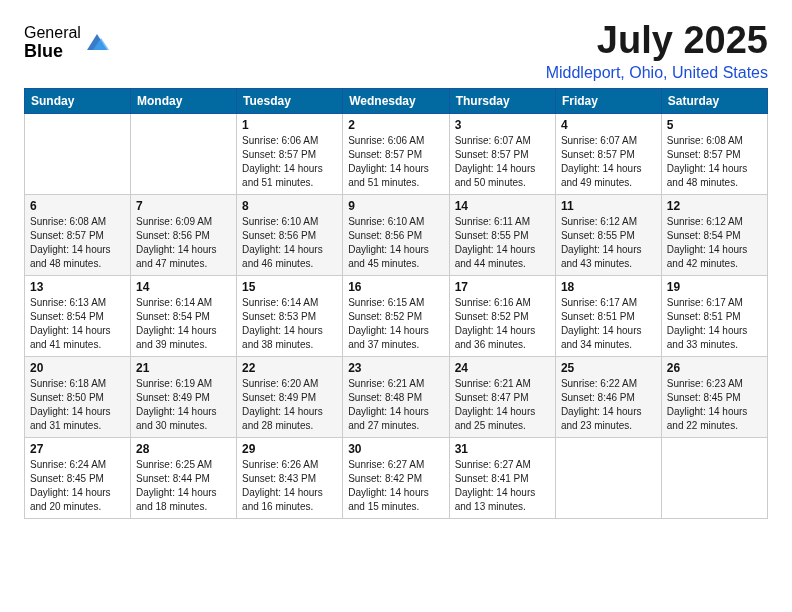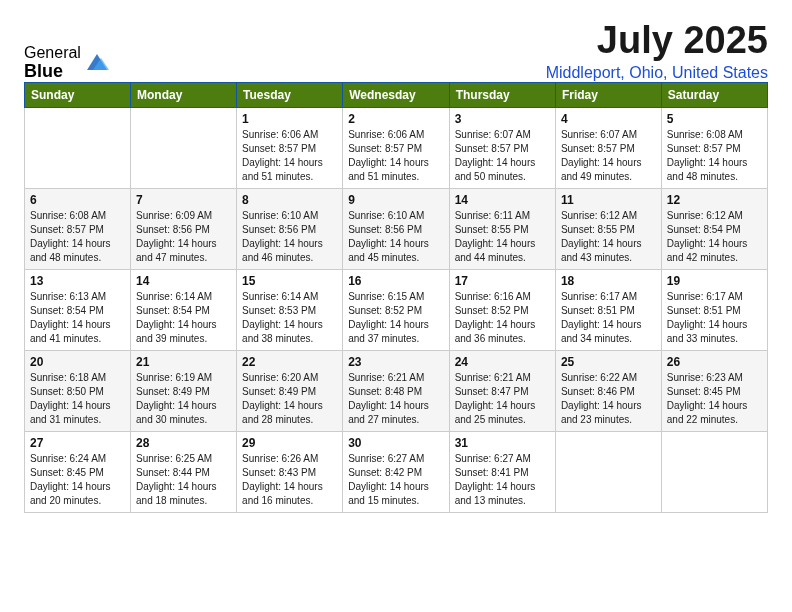--- a/index.html
+++ b/index.html
@@ -6,21 +6,22 @@
     body {
       font-family: Arial, sans-serif;
       background: #fff;
       width: 792px;
       min-height: 612px;
       padding: 20px 24px 20px 24px;
     }
     .header-area {
       display: flex;
       justify-content: space-between;
-      align-items: flex-end;
+      align-items: flex-start;
+      margin-bottom: 6px;
     }
     .logo {
       display: flex;
       align-items: center;
       margin-top: 4px;
     }
     .logo-text {
       display: flex;
       flex-direction: column;
       line-height: 1.1;
@@ -50,21 +51,21 @@
       color: #1d4ed8;
       margin-top: 2px;
     }
     .calendar-table {
       width: 100%;
       border-collapse: collapse;
       font-size: 10.5px;
       border: 1px solid #bbb;
     }
     .calendar-table th {
-      background: #4d7c0f;
+      background: #0369a1;
       color: #fff;
       text-align: left;
       padding: 5px 6px;
       font-size: 12px;
       font-weight: bold;
       border: 1px solid #1255a0;
     }
     .calendar-table td {
       vertical-align: top;
       padding: 4px 5px;

